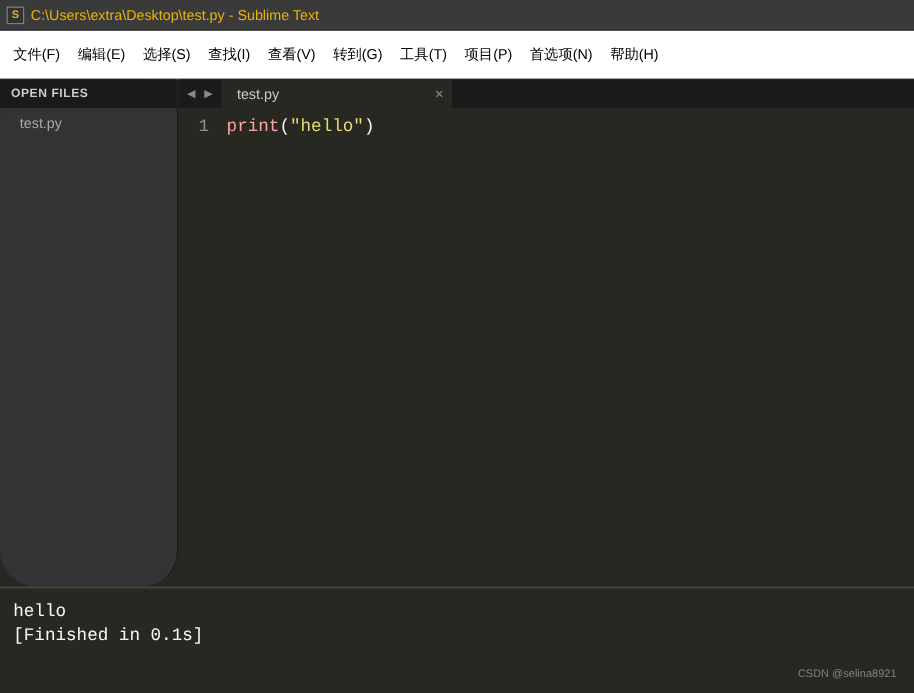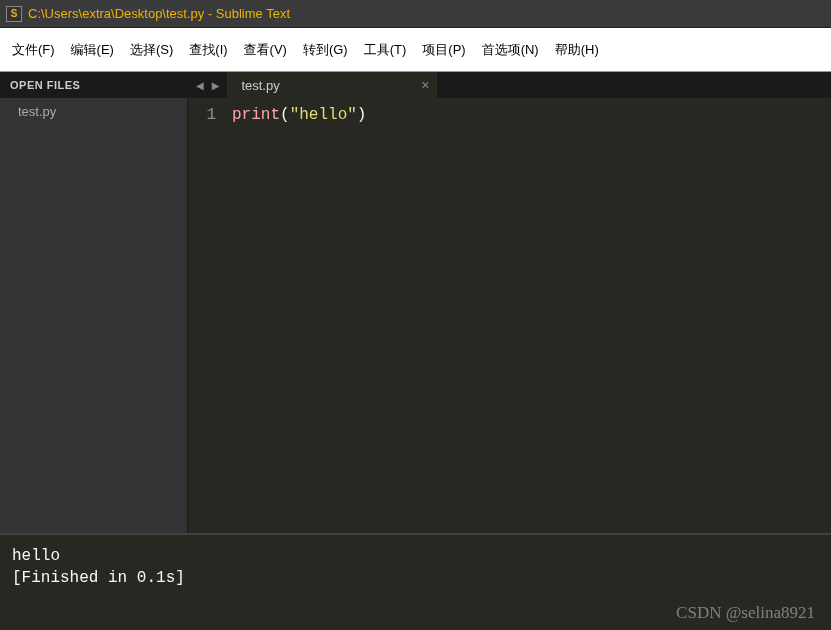--- a/index.html
+++ b/index.html
@@ -52,25 +52,26 @@
       font-size: 13px;
       padding: 3px 8px;
       cursor: pointer;
     }
     .workspace {
       flex: 1;
       display: flex;
       min-height: 0;
     }
     .sidebar {
-      width: 188px;
+      width: 162px;
       background: #313335;
       border-right: 1px solid #1a1a1a;
       display: flex;
       flex-direction: column;
+      border-radius: 32px;
     }
     .sidebar-header {
       height: 26px;
       background: #1a1a1a;
       display: flex;
       align-items: center;
       padding: 0 10px;
       color: #ccc;
       font-weight: bold;
       font-size: 11px;
@@ -159,22 +160,22 @@
       color: #f8f8f2;
       line-height: 22px;
       white-space: pre;
       position: relative;
     }
     .watermark {
       position: absolute;
       right: 16px;
       bottom: 6px;
       color: rgba(200,200,200,0.55);
-      font-family: Liberation Serif, serif;
-      font-size: 17px;
+      font-family: Liberation Sans, sans-serif;
+      font-size: 10px;
     }
   </style>
 </head>
 <body>
 
 <div class="titlebar">
   <span class="app-icon">S</span>
   <span class="title-text">C:\Users\extra\Desktop\test.py - Sublime Text</span>
 </div>
 

